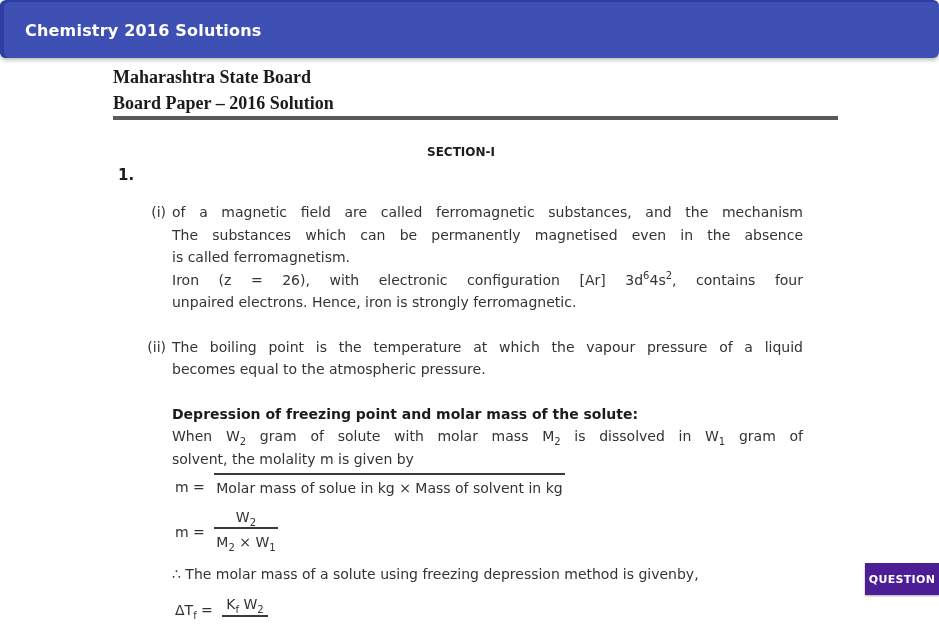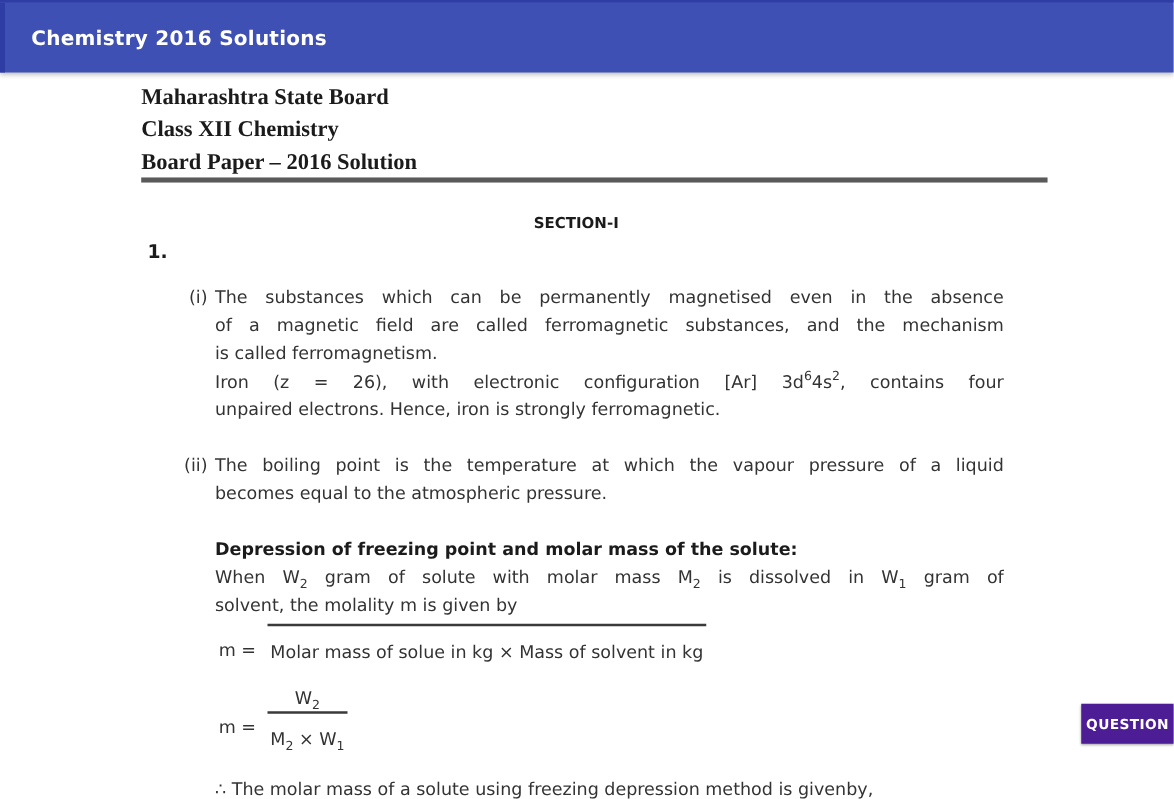--- a/index.html
+++ b/index.html
@@ -5,21 +5,21 @@
   * { margin: 0; padding: 0; box-sizing: border-box; }
   html, body { width: 939px; height: 639px; overflow: hidden; background: #ffffff; }
   body { font-family: "DejaVu Sans", "Liberation Sans", sans-serif; color: #333333; position: relative; }
 
   
   .app-header {
     width: 939px; height: 58px; background: #3E50B4;
     border-top: 2px solid #2E3DA3;
     box-shadow: inset 4px 0 0 #2E3DA3, 0 2px 4px rgba(0,0,0,0.28);
     display: flex; align-items: center; padding-left: 25px;
-    position: relative; z-index: 5;
+    position: relative; z-index: 5; border-radius: 6px;
   }
   .app-header .app-title {
     color: #ffffff; font-size: 16px; font-weight: bold; letter-spacing: 0.2px;
   }
 
   
   .doc { position: relative; width: 939px; }
 
   .doc-title {
     width: 696px; margin: 6px 0 0 113px; text-align: left;
@@ -64,21 +64,21 @@
   sup { vertical-align: 6px; }
 
   
   .formula {
     margin-left: 175px; display: flex; align-items: center;
     font-size: 14px; color: #333333;
   }
   .formula .lhs { line-height: 19px; margin-right: 5px; white-space: pre; }
   .frac { display: inline-block; text-align: center; }
   .frac .num { line-height: 19px; padding: 0 8px; }
-  .frac .den { line-height: 19px; padding: 12px 2px; border-top: 2px solid #3a3a3a; white-space: pre; }
+  .frac .den { line-height: 19px; padding: 4px 2px; border-top: 2px solid #3a3a3a; white-space: pre; }
   .f1 { margin-top: 3px; }
   .f2 { margin-top: 6px; }
   .f3 { margin-top: 9px; }
   .f3 .lhs { position: relative; top: 5px; }
   .f3 .num { border-bottom: 2px solid #3a3a3a; padding: 0 4px 1px 4px; white-space: pre; }
 
   .therefore-line {
     margin: 7px 0 0 172px; width: 640px; font-size: 14px; line-height: 22.5px;
   }
 
@@ -95,34 +95,33 @@
 <body>
 
 <div class="app-header">
   <span class="app-title">Chemistry 2016 Solutions</span>
 </div>
 
 <div class="doc">
 
   <div class="doc-title">
     <div>Maharashtra State Board</div>
-    <div>Class XII Chemistry</div>
     <div>Board Paper – 2016 Solution</div>
   </div>
 
   <div class="title-divider"></div>
 
   <div class="section-heading">SECTION-I</div>
 
   <div class="q-number">1.</div>
 
   <div class="item item-i">
     <span class="item-label">(i)</span>
+    <div class="bodyline just">of a magnetic field are called ferromagnetic substances, and the mechanism</div>
     <div class="bodyline just">The substances which can be permanently magnetised even in the absence</div>
-    <div class="bodyline just">of a magnetic field are called ferromagnetic substances, and the mechanism</div>
     <div class="bodyline">is called ferromagnetism.</div>
     <div class="bodyline just"><span>Iron (z = 26), with electronic configuration [Ar] 3d</span><sup>6</sup><span>4s</span><sup>2</sup><span>, contains four</span></div>
     <div class="bodyline">unpaired electrons. Hence, iron is strongly ferromagnetic.</div>
   </div>
 
   <div class="item item-ii">
     <span class="item-label">(ii)</span>
     <div class="bodyline just">The boiling point is the temperature at which the vapour pressure of a liquid</div>
     <div class="bodyline">becomes equal to the atmospheric pressure.</div>
   </div>

